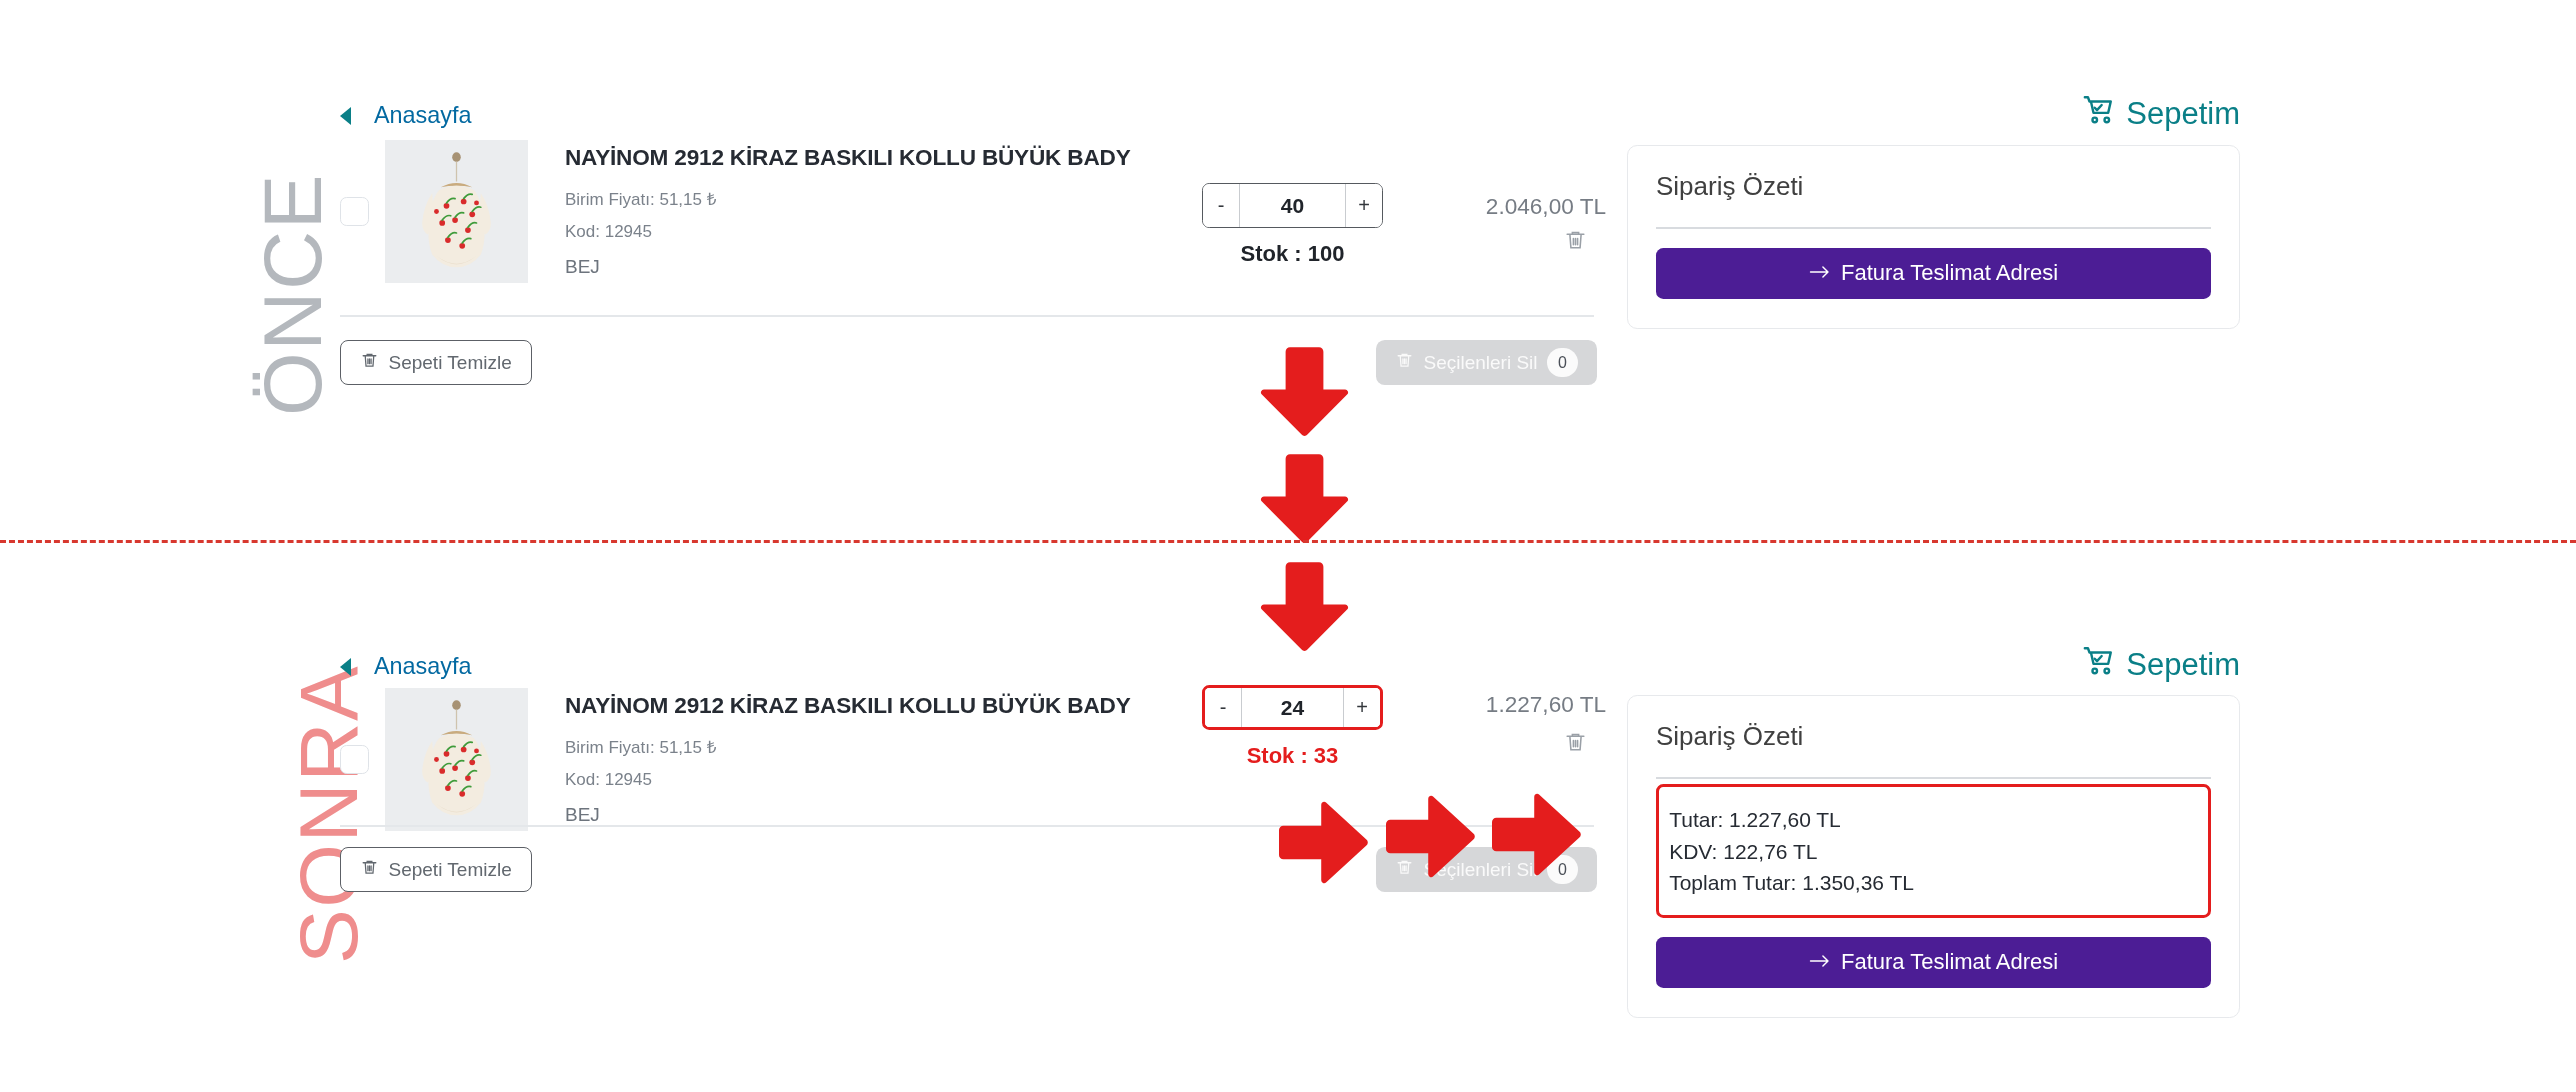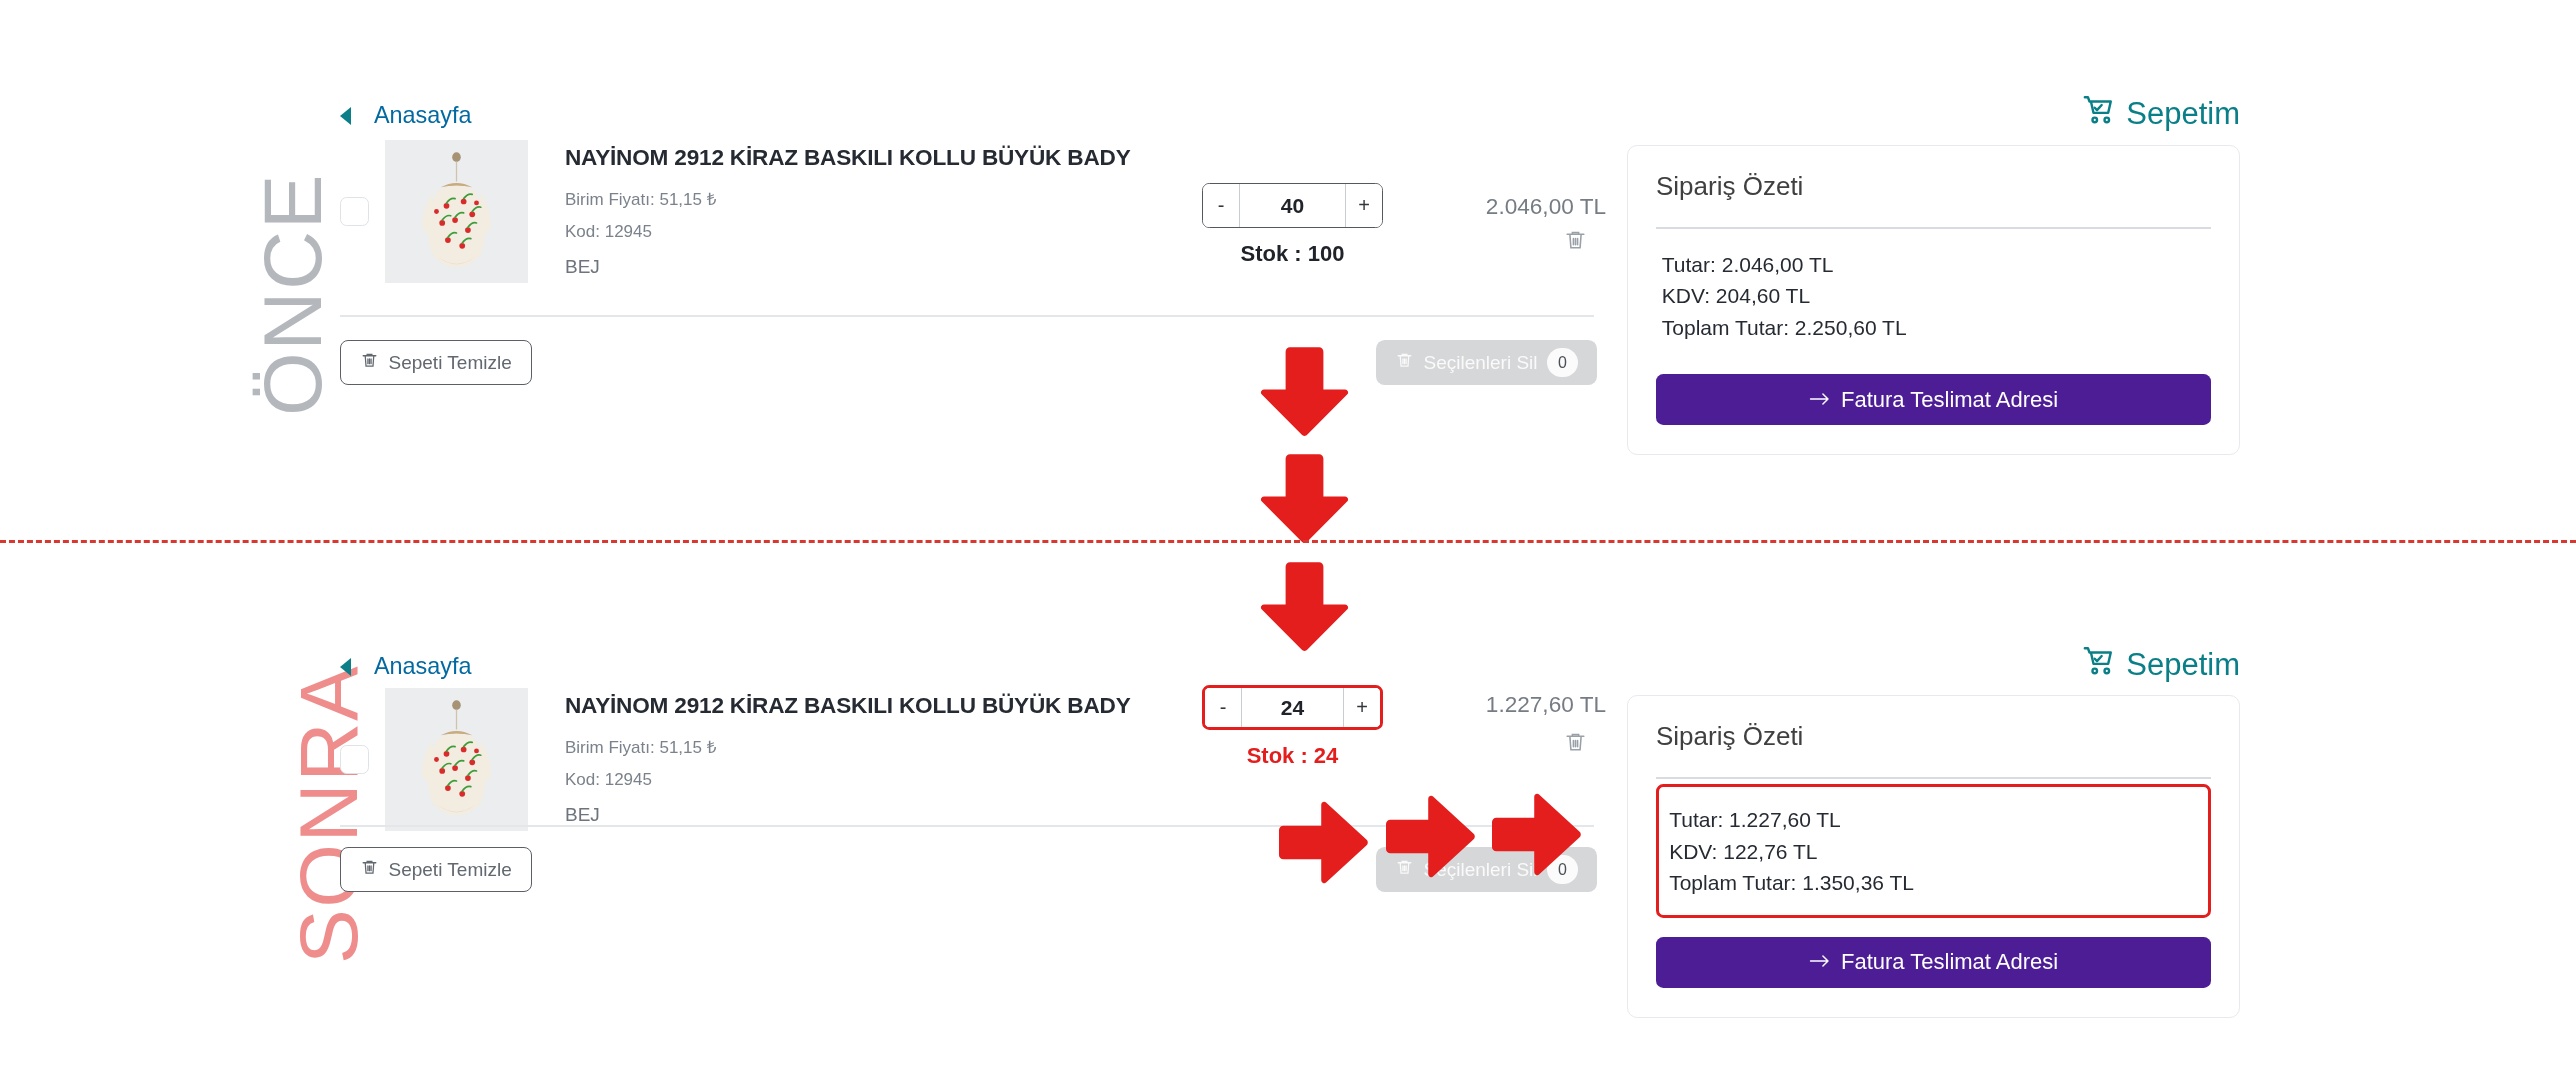--- a/index.html
+++ b/index.html
@@ -288,25 +288,20 @@
             <path d="M10 10v6M12 10v6M14 10v6"></path>
         </svg>
       </span>
       <span>Seçilenleri Sil</span>
       <span class="badge-count">0</span>
     </button>
 
     <div class="summary-card" style="left:1627px; top:145px;">
       <div class="summary-title">Sipariş Özeti</div>
       <div class="summary-hr"></div>
-      <div class="totals">
-        <div>Tutar: 2.046,00 TL</div>
-        <div>KDV: 204,60 TL</div>
-        <div>Toplam Tutar: 2.250,60 TL</div>
-      </div>
       <button class="btn-primary">
         <span>
           <svg width="22" height="16" viewBox="0 0 30 22" fill="none" stroke="#fff" stroke-width="2" stroke-linecap="round" stroke-linejoin="round">
             <path d="M2 11h24M19 4l7 7-7 7"></path>
           </svg>
         </span>
         <span>Fatura Teslimat Adresi</span>
       </button>
     </div>
   </div>
@@ -391,21 +386,21 @@
         <div class="prod-color">BEJ</div>
       </div>
     </div>
 
     <div class="qty-wrap" style="left:1183px; top:143px;">
       <div class="stepper alert">
         <button class="btn-minus">-</button>
         <div class="val">24</div>
         <button class="btn-plus">+</button>
       </div>
-      <div class="stok alert">Stok : 24</div>
+      <div class="stok alert">Stok : 33</div>
     </div>
 
     <div class="line-total" style="left:1402px; top:150px;text-align:right;">1.227,60 TL</div>
     <div class="line-trash" style="left:1563px; top:188px;">
       <svg width="25" height="25" viewBox="0 0 24 24" fill="none" stroke="#9aa0a7" stroke-width="1.5" stroke-linecap="round">
         <path d="M4 6h16M9 6V4.3h6V6M6.6 6l1 13h8.8l1-13"></path>
         <path d="M10 10v6M12 10v6M14 10v6"></path>
       </svg>
     </div>
 

